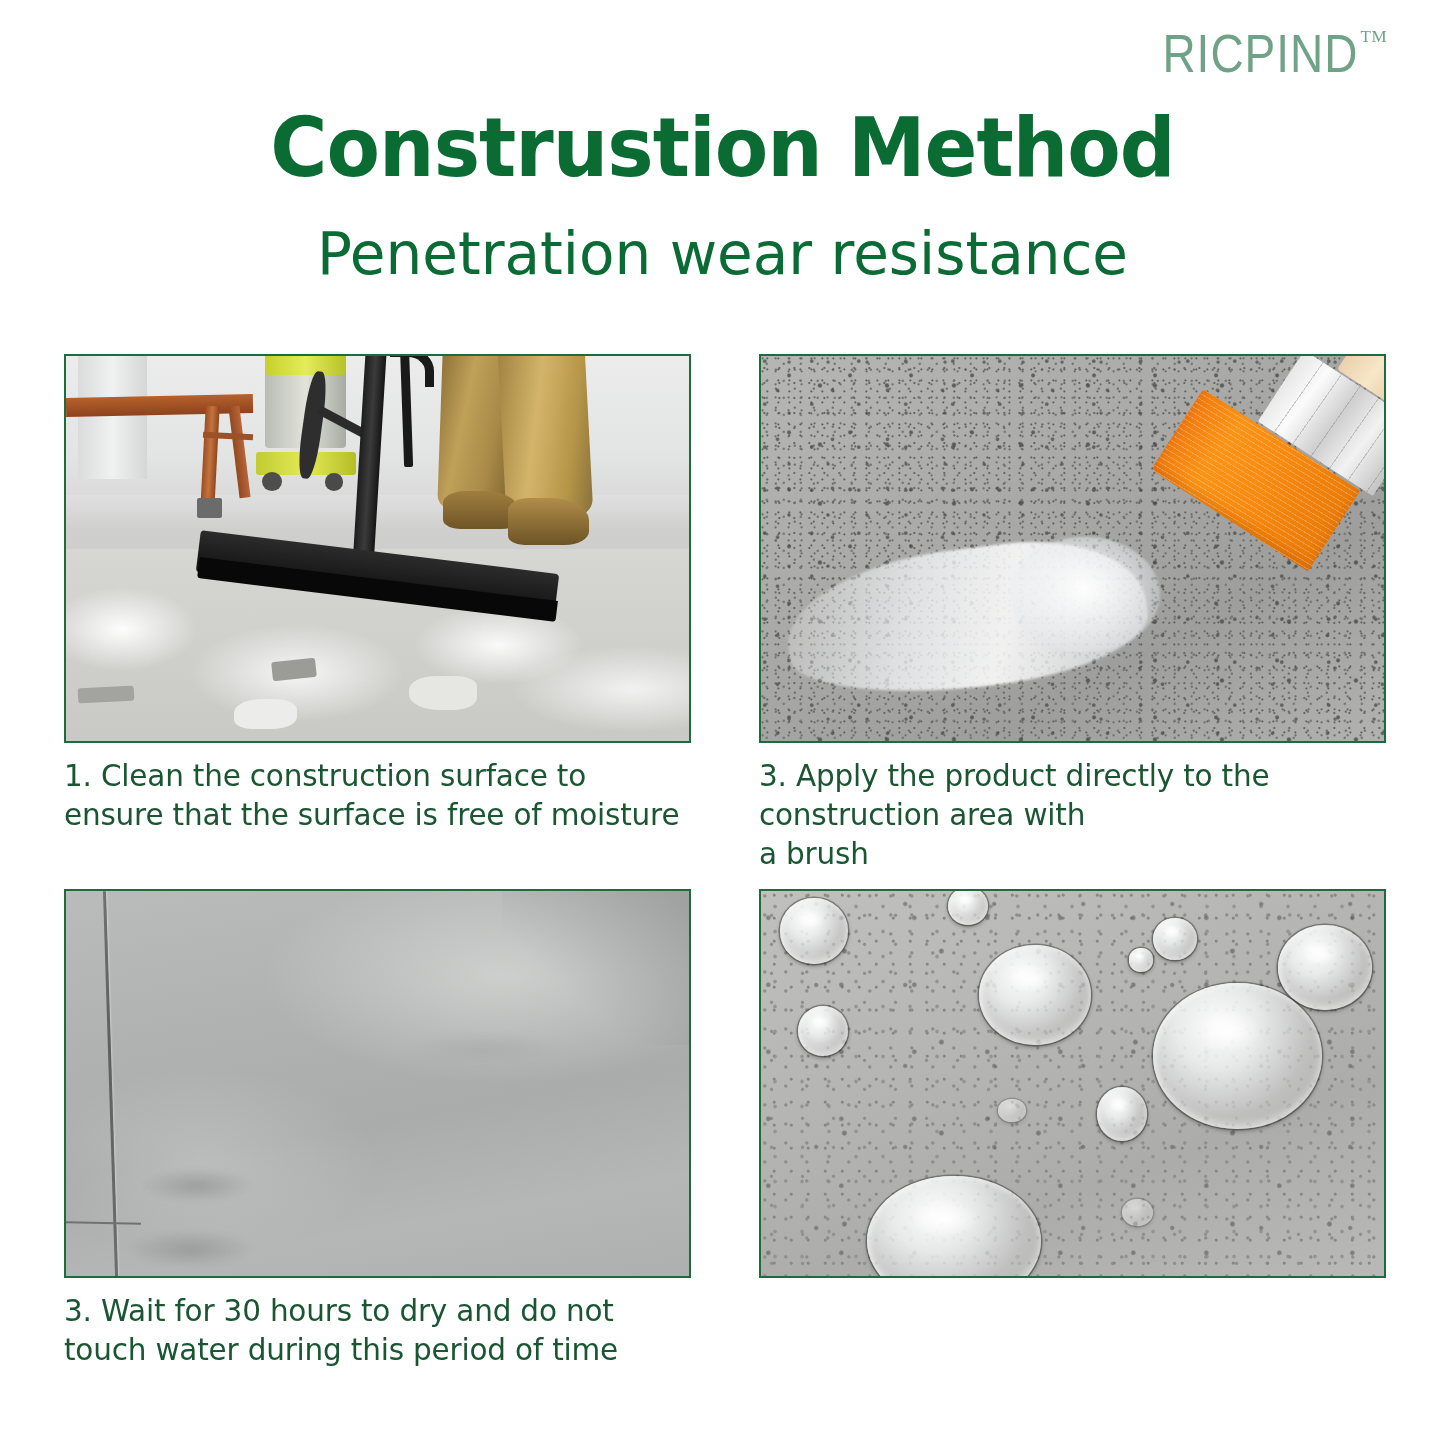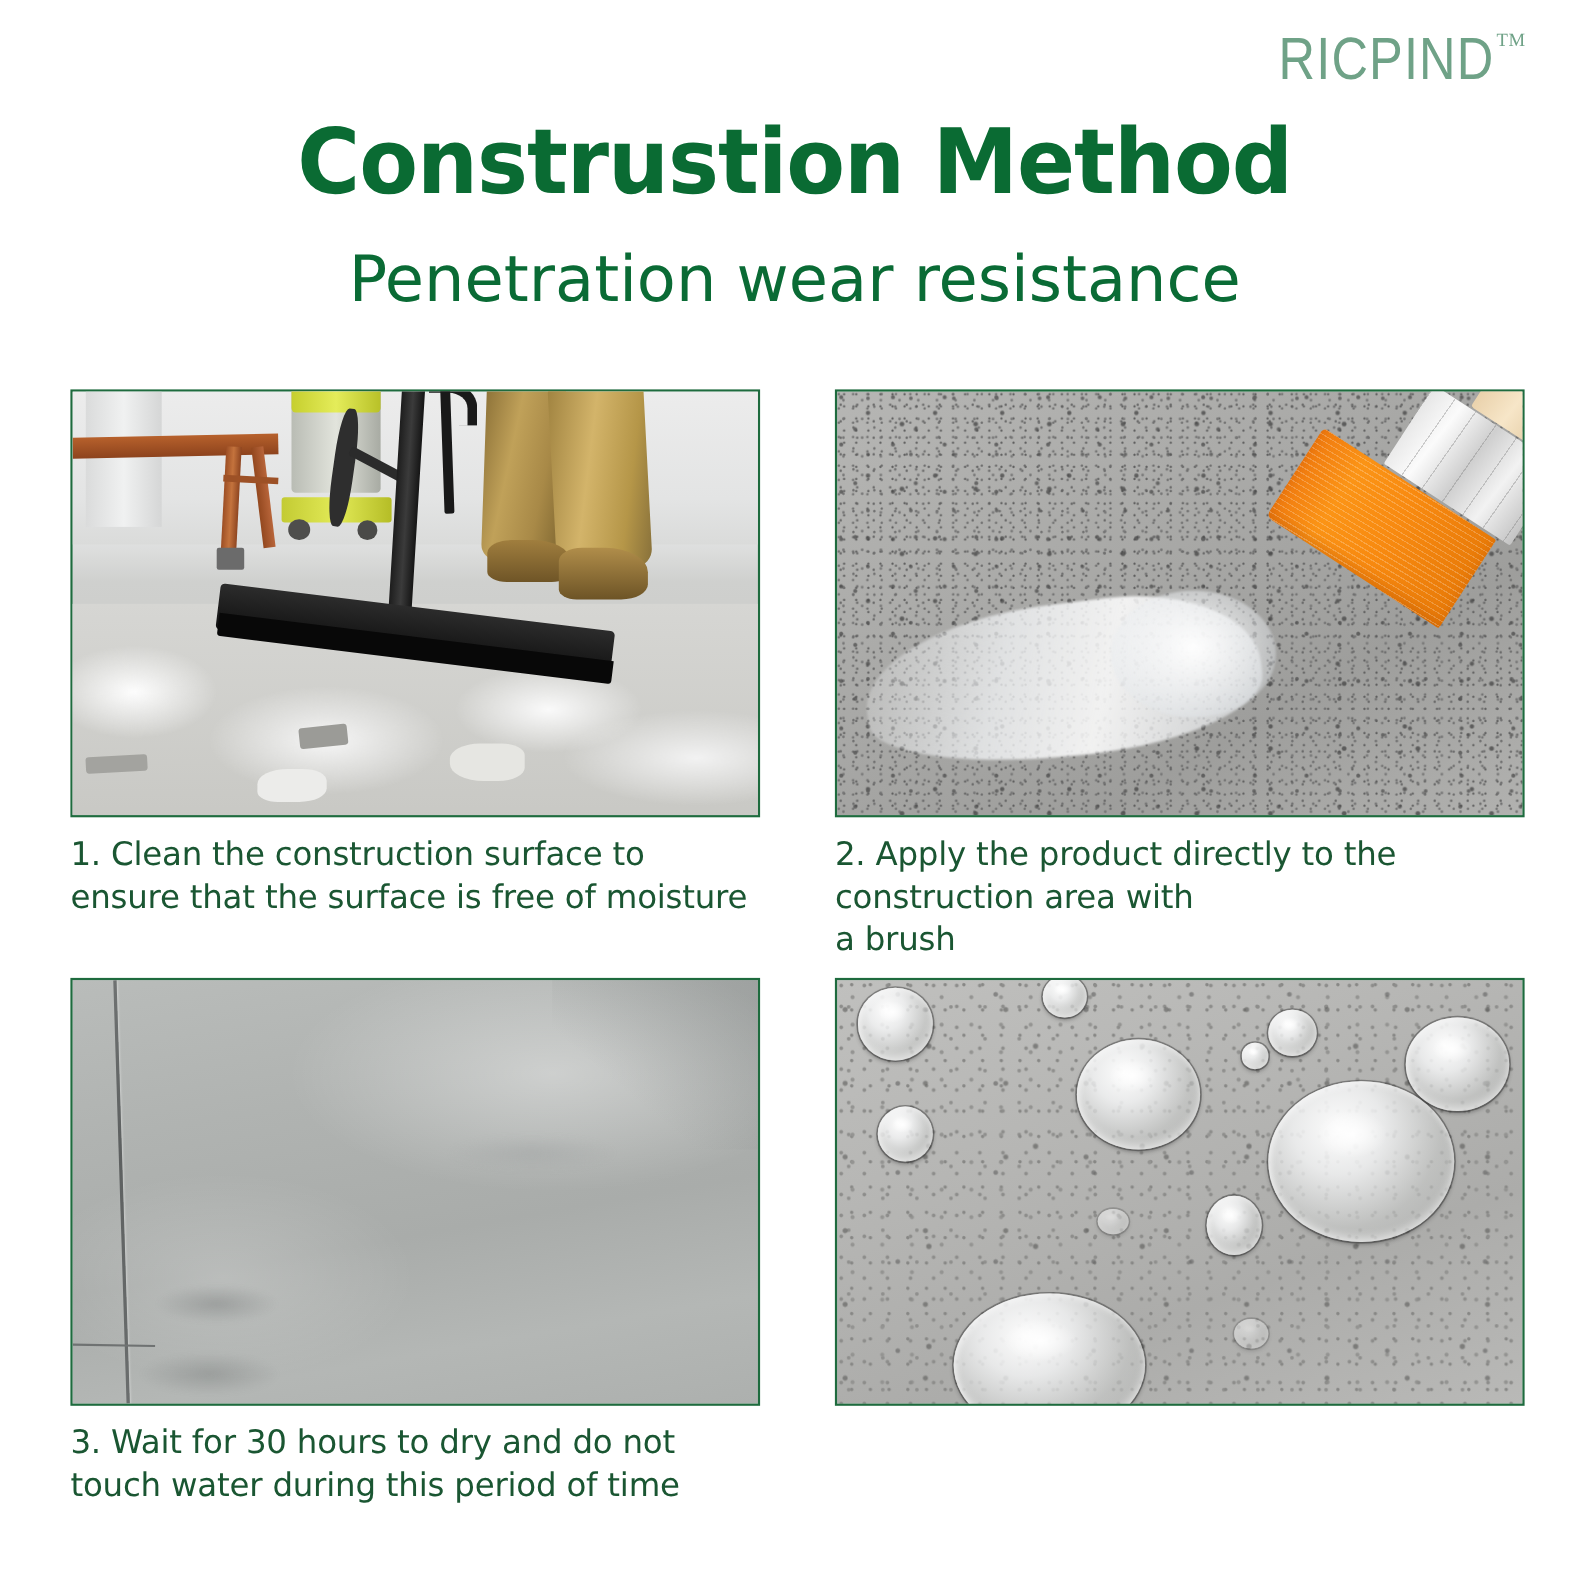--- a/index.html
+++ b/index.html
@@ -440,21 +440,21 @@
       <div class="photo p2">
         <div class="p2-speck"></div>
         <div class="p2-wet"></div>
         <div class="p2-wet2"></div>
         <div class="p2-bristles"></div>
         <div class="p2-bristle-lines"></div>
         <div class="p2-ferrule"></div>
         <div class="p2-ferrule-bands"></div>
         <div class="p2-handle"></div>
       </div>
-      <p class="caption">2. Apply the product directly to the construction area with
+      <p class="caption">3. Apply the product directly to the construction area with
 a brush</p>
     </div>
 
     <div class="cell">
       <div class="photo p3">
         <div class="p3-shade"></div>
         <div class="p3-seam"></div>
         <div class="p3-seam-h"></div>
         <div class="p3-smudge1"></div>
         <div class="p3-smudge2"></div>

